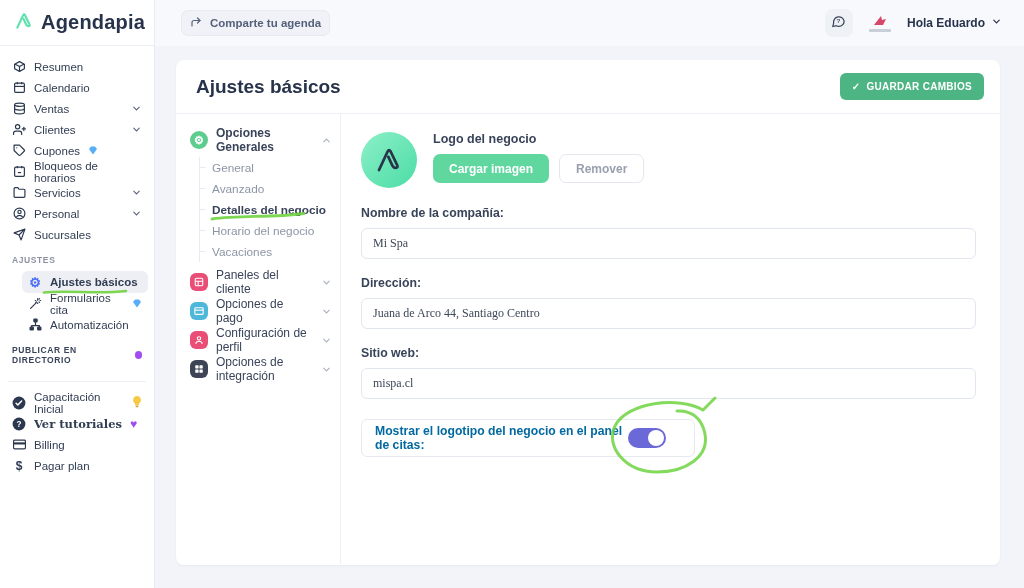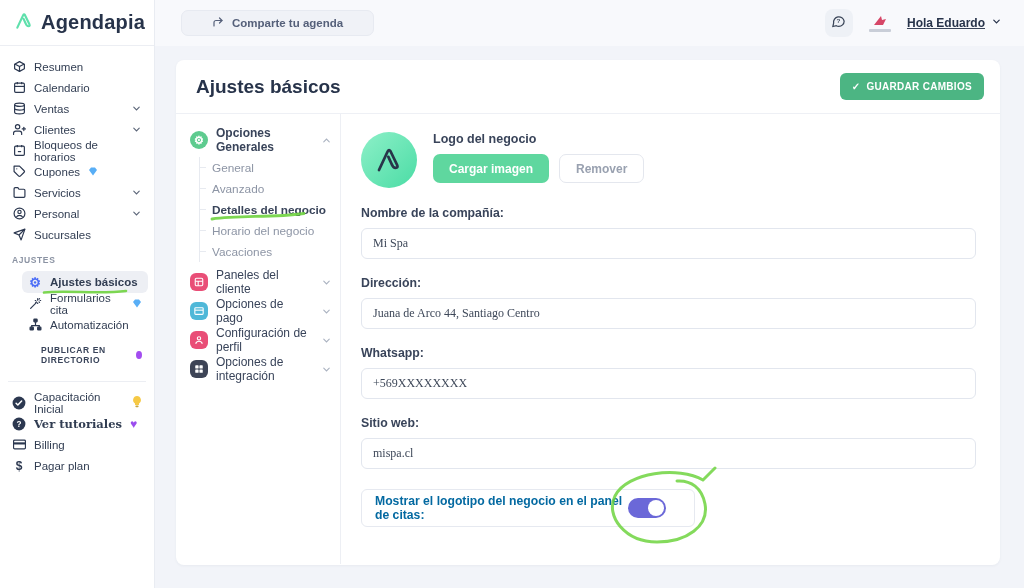--- a/index.html
+++ b/index.html
@@ -14,34 +14,34 @@
   .logo-row .brand-text { font-size:20px; font-weight:bold; letter-spacing:.2px; color:#27334a; }
   .side-nav { padding:10px 6px 0 6px; }
   .s-item { position:relative; display:flex; align-items:center; gap:8px;
     height:21px; padding:0 6px; font-size:11.5px; color:#313d52; cursor:pointer; border-radius:6px; }
   .s-item .s-ico { width:14px; display:flex; justify-content:center; color:#2c3850; flex-shrink:0; }
   .s-item .chev { margin-left:auto; color:#5b6578; display:flex; }
   .s-item.indent { margin-left:16px; }
   .s-item.active { background:#edeff4; font-weight:bold; height:22px; }
   .s-section { font-size:8.5px; font-weight:bold; letter-spacing:.6px;
     color:#8b93a3; padding:10px 6px 6px 6px; }
-  .s-section.dark { color:#39445a; display:flex; align-items:center; gap:4px;margin-left:29px; }
+  .s-section.dark { color:#39445a; display:flex; align-items:center; gap:4px; }
   .dot-purple { width:8px; height:8px; border-radius:50%; background:#a34df0; display:inline-block; }
   .s-divider { border-top:1px solid #eceef3; margin:10px 2px; }
   .serif-bold { font-family:"DejaVu Serif", serif; font-weight:bold; }
   .heart { color:#9b4dee; font-size:12px; line-height:1; }
   .anno { position:absolute; pointer-events:none; }
 
   
   .topbar { position:absolute; left:155px; top:0; right:0; height:46px;
     background:#f8f9fc; display:flex; align-items:center; padding:0 22px 0 26px; }
   .share-btn { display:flex; align-items:center; gap:8px; background:#f0f2f7;
-    border:1px solid #e7eaf1; border-radius:7px; height:26px; padding:0 30px;
+    border:1px solid #e7eaf1; border-radius:7px; height:26px; padding:0 8px;
     font-size:11.5px; font-weight:bold; color:#55607a; cursor:pointer; }
-  .topbar-right { margin-left:auto; display:flex; align-items:center; gap:16px;text-decoration:underline; }
+  .topbar-right { margin-left:auto; display:flex; align-items:center; gap:16px; }
   .help-btn { width:28px; height:28px; border-radius:8px; background:#eef1f6;
     display:flex; align-items:center; justify-content:center; cursor:pointer; color:#3a4558; }
   .partner { display:flex; flex-direction:column; align-items:center; gap:2px; cursor:pointer; }
   .partner .p-bar { width:22px; height:3px; background:#c9ced8; border-radius:1px; }
   .user-menu { display:flex; align-items:center; gap:6px; cursor:pointer;
     font-size:12px; font-weight:bold; color:#27334a; }
 
   
   .content { position:absolute; left:155px; top:46px; right:0; bottom:0; }
   .card { position:absolute; left:21px; top:14px; width:824px; height:505px;
@@ -160,40 +160,40 @@
         </span>
       <span>Clientes</span>
       <span class="chev">
           <svg width="11" height="11" viewBox="0 0 24 24" fill="none" stroke="currentColor" stroke-width="2.4" stroke-linecap="round">
             <polyline points="6 9 12 15 18 9"></polyline>
           </svg>
         </span>
     </div>
     <div class="s-item">
       <span class="s-ico">
+          <svg width="13" height="13" viewBox="0 0 24 24" fill="none" stroke="currentColor" stroke-width="2.2" stroke-linejoin="round">
+            <path d="M20.59 13.41l-7.17 7.17a2 2 0 0 1-2.83 0L2 12V2h10l8.59 8.59a2 2 0 0 1 0 2.82z"></path>
+            <line x1="7" y1="7" x2="7.01" y2="7" stroke-linecap="round"></line>
+          </svg>
+        </span>
+      <span>Cupones</span>
+      <span><svg width="10" height="9" viewBox="0 0 10 9">
+            <polygon points="1,3 3,0.5 7,0.5 9,3 5,8.5" fill="#58aef6"></polygon>
+          </svg></span>
+    </div>
+    <div class="s-item">
+      <span class="s-ico">
           <svg width="13" height="13" viewBox="0 0 24 24" fill="none" stroke="currentColor" stroke-width="2.2">
             <rect x="3" y="4" width="18" height="17" rx="2"></rect>
             <line x1="16" y1="2" x2="16" y2="6"></line>
             <line x1="8" y1="2" x2="8" y2="6"></line>
             <path d="M9 14l6 0"></path>
           </svg>
         </span>
       <span>Bloqueos de horarios</span>
-    </div>
-    <div class="s-item">
-      <span class="s-ico">
-          <svg width="13" height="13" viewBox="0 0 24 24" fill="none" stroke="currentColor" stroke-width="2.2" stroke-linejoin="round">
-            <path d="M20.59 13.41l-7.17 7.17a2 2 0 0 1-2.83 0L2 12V2h10l8.59 8.59a2 2 0 0 1 0 2.82z"></path>
-            <line x1="7" y1="7" x2="7.01" y2="7" stroke-linecap="round"></line>
-          </svg>
-        </span>
-      <span>Cupones</span>
-      <span><svg width="10" height="9" viewBox="0 0 10 9">
-            <polygon points="1,3 3,0.5 7,0.5 9,3 5,8.5" fill="#58aef6"></polygon>
-          </svg></span>
     </div>
     <div class="s-item">
       <span class="s-ico">
           <svg width="13" height="13" viewBox="0 0 24 24" fill="none" stroke="currentColor" stroke-width="2.2" stroke-linejoin="round">
             <path d="M22 19a2 2 0 0 1-2 2H4a2 2 0 0 1-2-2V5a2 2 0 0 1 2-2h5l2 3h9a2 2 0 0 1 2 2z"></path>
           </svg>
         </span>
       <span>Servicios</span>
       <span class="chev">
           <svg width="11" height="11" viewBox="0 0 24 24" fill="none" stroke="currentColor" stroke-width="2.4" stroke-linecap="round">
@@ -460,24 +460,20 @@
         <div class="fields">
           <div class="field">
             <label>Nombre de la compañía:</label>
             <input type="text" value="Mi Spa" style="">
           </div>
           <div class="field">
             <label>Dirección:</label>
             <input type="text" value="Juana de Arco 44, Santiago Centro" style="">
           </div>
           <div class="field">
-            <label>Whatsapp:</label>
-            <input type="text" value="+569XXXXXXXX" style="">
-          </div>
-          <div class="field">
             <label>Sitio web:</label>
             <input type="text" value="mispa.cl" style="">
           </div>
         </div>
 
         <div class="toggle-box">
           <span class="toggle-label">Mostrar el logotipo del negocio en el panel de citas:</span>
           <div class="switch on"></div>
           <svg class="anno" style="left:243px; top:-18px; width:112px; height:76px; overflow:visible;" viewBox="0 0 112 76">
             <path d="M98 8 C 74 -6, 22 0, 10 24 C 0 44, 20 70, 52 70 C 82 70, 104 54, 100 32 C 97 16, 86 8, 72 9 M98 8 C 102 4, 106 0, 110 -4" stroke="#6fd33f" stroke-width="3" fill="none" stroke-linecap="round" opacity=".85"></path>

